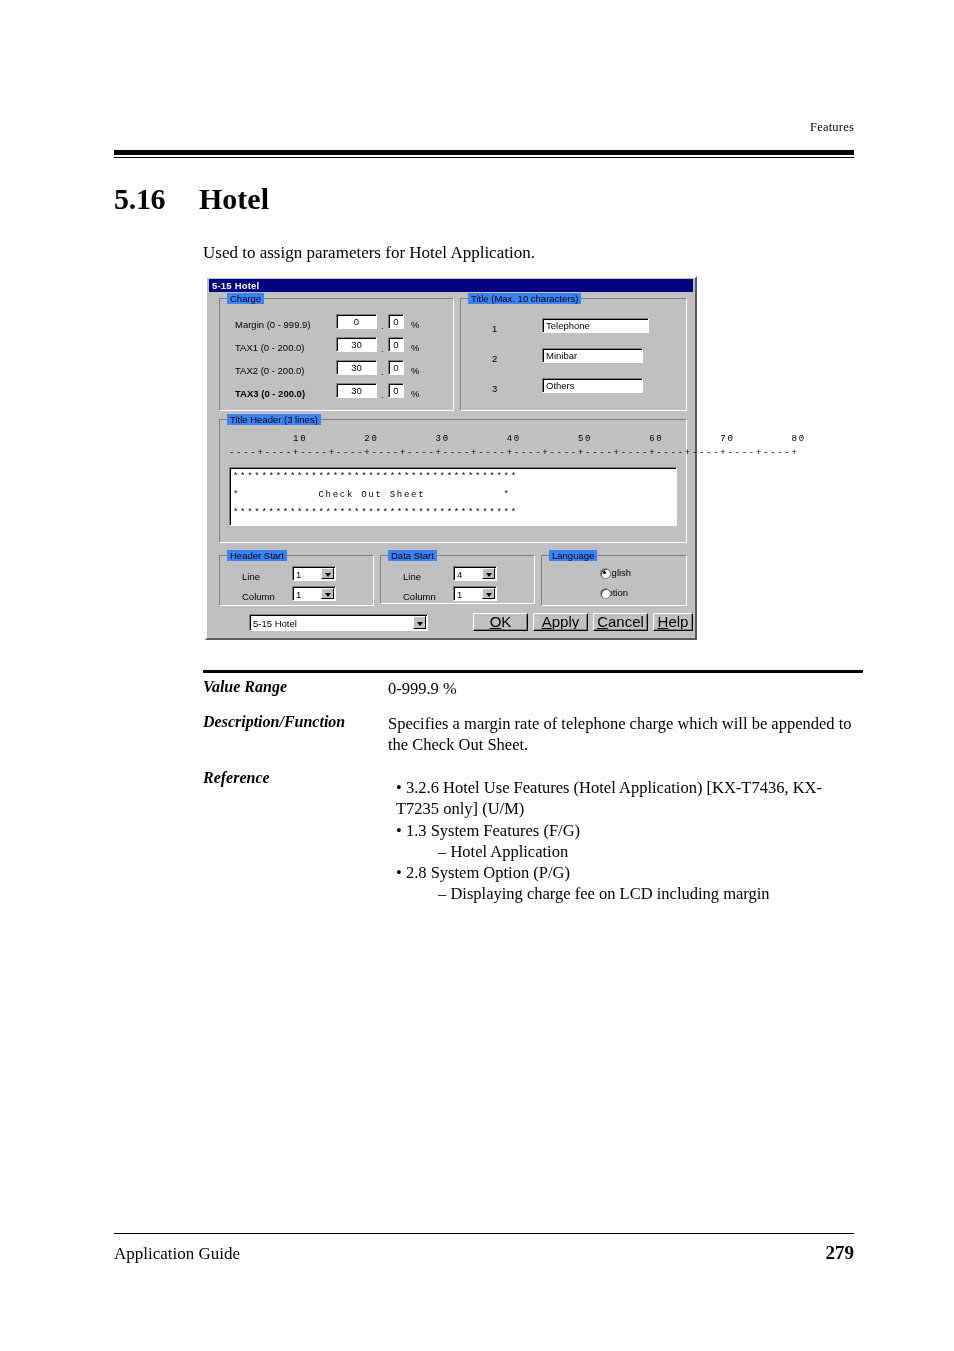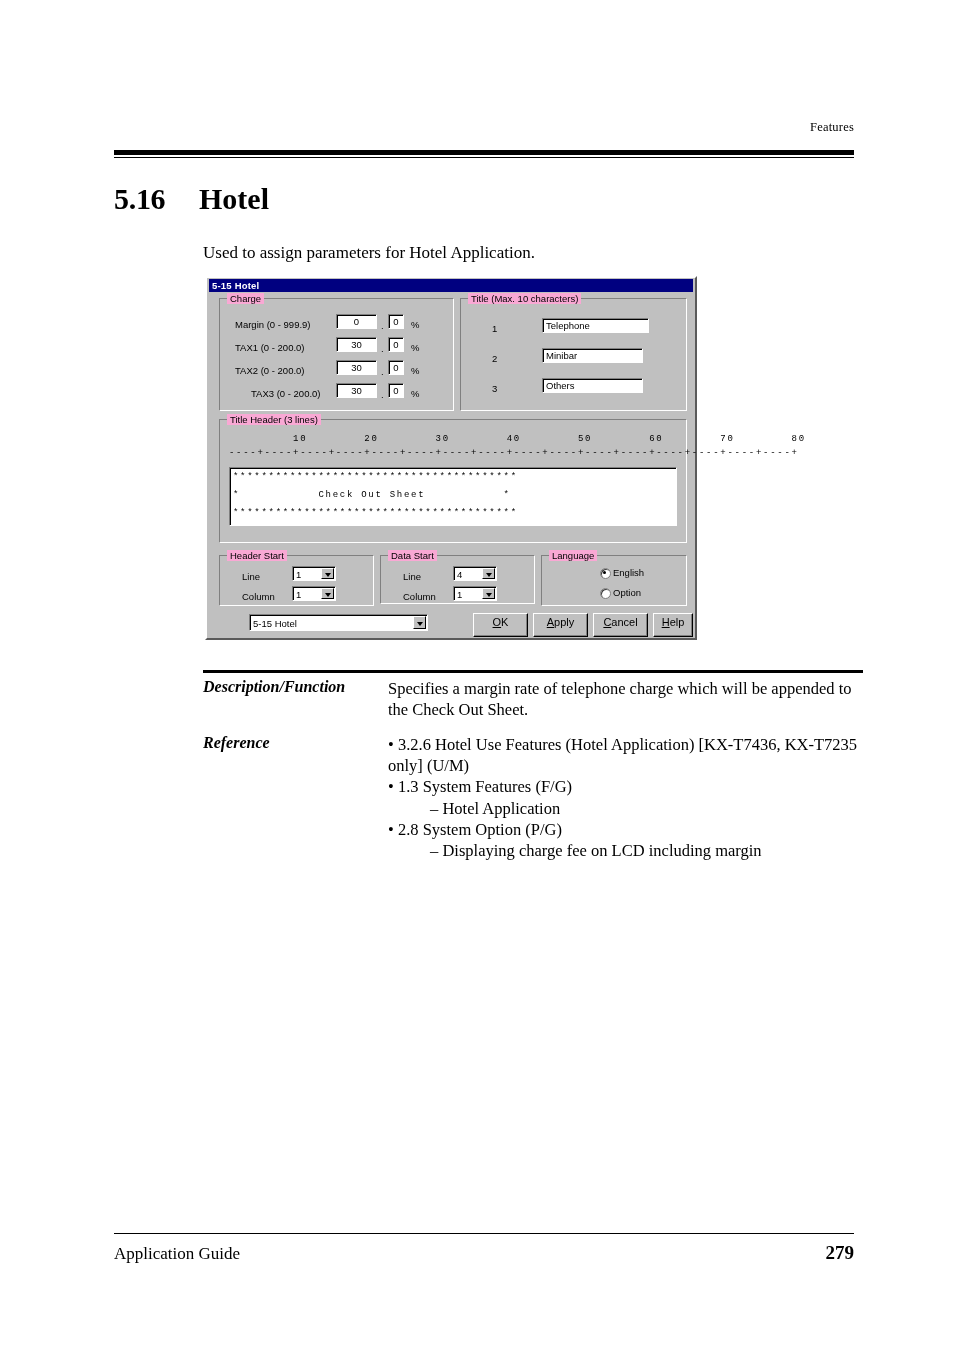--- a/index.html
+++ b/index.html
@@ -94,21 +94,21 @@
     position:absolute;
     left:1px; top:1px; right:-1px; bottom:-1px;
     border:1px solid #ffffff;
     border-left-color:transparent;
     border-top-color:transparent;
     pointer-events:none;
   }
   .group-label {
     position: absolute;
     top: -6px; left: 7px;
-    background: #f9a8d4;
+    background: #3b82f6;
     padding: 0 3px;
     font-size: 9.5px;
     white-space: nowrap;
     z-index: 2;
   }
 
   .lbl {
     position: absolute;
     font-size: 9.5px;
     white-space: nowrap;
@@ -164,21 +164,20 @@
     border-left: 3px solid transparent;
     border-right: 3px solid transparent;
     border-top: 4px solid #000;
   }
 
   
   .radio {
     position: absolute;
     font-size: 9.5px;
     white-space: nowrap;
-    padding-left: 13px;
     line-height: 10px;
   }
   .radio::before {
     content: "";
     position: absolute;
     left: 0; top: 0;
     width: 9px; height: 9px;
     border-radius: 50%;
     background: #ffffff;
     border: 1px solid #808080;
@@ -194,24 +193,24 @@
   }
 
   
   .btn {
     position: absolute;
     background: #c0c0c0;
     border-top: 1px solid #ffffff;
     border-left: 1px solid #ffffff;
     border-right: 1px solid #000000;
     border-bottom: 1px solid #000000;
-    font-size: 11px;
+    font-size: 15px;
     text-align: center;
     line-height: 16px;
-    height: 24px;
+    height: 18px;
   }
   .btn::before {
     content: "";
     position: absolute;
     left: 0; top: 0; right: 0; bottom: 0;
     border-right: 1px solid #808080;
     border-bottom: 1px solid #808080;
     pointer-events: none;
   }
   .btn u { text-decoration: underline; }
@@ -253,21 +252,21 @@
   .ptable table { border-collapse: collapse; width: 100%; }
   .ptable td { vertical-align: top; padding: 5px 0 9px 0; }
   .ptable td.k {
     width: 185px;
     font-weight: bold; font-style: italic;
   }
   .ptable td.v { font-size: 16.5px; line-height: 1.28; }
   .ptable td.v b { font-weight: bold; }
   .sep-strong { height: 2px; background: #000; }
   .sep-thin { height: 1px; background: #000; }
-  .ref-list { margin: 0; padding: 0; list-style: none; }
+  .ref-list { margin: 8px; padding: 0; list-style: none; }
   .ref-list li { line-height: 1.28; }
   .ref-list li.sub { padding-left: 42px; }
 
   
   .footer-rule {
     position: absolute;
     left: 114px; top: 1233px; width: 740px;
     height: 1px; background: #000;
   }
   .footer-left {
@@ -312,21 +311,21 @@
   <div class="lbl" style="left:174px; top:65px;">.</div>
   <div class="tin ctr" style="left:181px; top:59px; width:16px; height:15px;">0</div>
   <div class="lbl" style="left:204px; top:64px;">%</div>
 
   <div class="lbl" style="left:28px; top:87px;">TAX2 (0 - 200.0)</div>
   <div class="tin ctr" style="left:129px; top:82px; width:41px; height:15px;">30</div>
   <div class="lbl" style="left:174px; top:88px;">.</div>
   <div class="tin ctr" style="left:181px; top:82px; width:16px; height:15px;">0</div>
   <div class="lbl" style="left:204px; top:87px;">%</div>
 
-  <div class="lbl" style="left:44px; top:110px;">TAX3 (0 - 200.0)</div>
+  <div class="lbl" style="left:28px; top:110px;font-weight:bold;">TAX3 (0 - 200.0)</div>
   <div class="tin ctr" style="left:129px; top:105px; width:41px; height:15px;">30</div>
   <div class="lbl" style="left:174px; top:111px;">.</div>
   <div class="tin ctr" style="left:181px; top:105px; width:16px; height:15px;">0</div>
   <div class="lbl" style="left:204px; top:110px;">%</div>
 
   <div class="group" style="left:253px; top:20px; width:227px; height:113px;">
     <span class="group-label">Title (Max. 10 characters)</span>
   </div>
 
   <div class="lbl" style="left:285px; top:45px;">1</div>
@@ -402,20 +401,24 @@
   <div class="btn" style="left:446px; top:335px; width:40px;">
     <u>H</u><span>elp</span>
   </div>
 </div>
 
 <div class="ptable">
   <div class="sep-strong"></div>
   <div class="sep-thin"></div>
   <table>
     <tbody>
+    <tr>
+      <td class="k">Value Range</td>
+      <td class="v">0-999.9 %</td>
+    </tr>
     <tr>
       <td class="k">Description/Function</td>
       <td class="v" style="padding-right:8px;">Specifies a margin rate of telephone charge which will be appended to the Check Out Sheet.</td>
     </tr>
     <tr>
       <td class="k">Reference</td>
       <td class="v">
         <ul class="ref-list">
           <li>• 3.2.6 Hotel Use Features (Hotel Application) [KX-T7436, KX-T7235 only] (U/M)</li>
           <li>• 1.3 System Features (F/G)</li>

